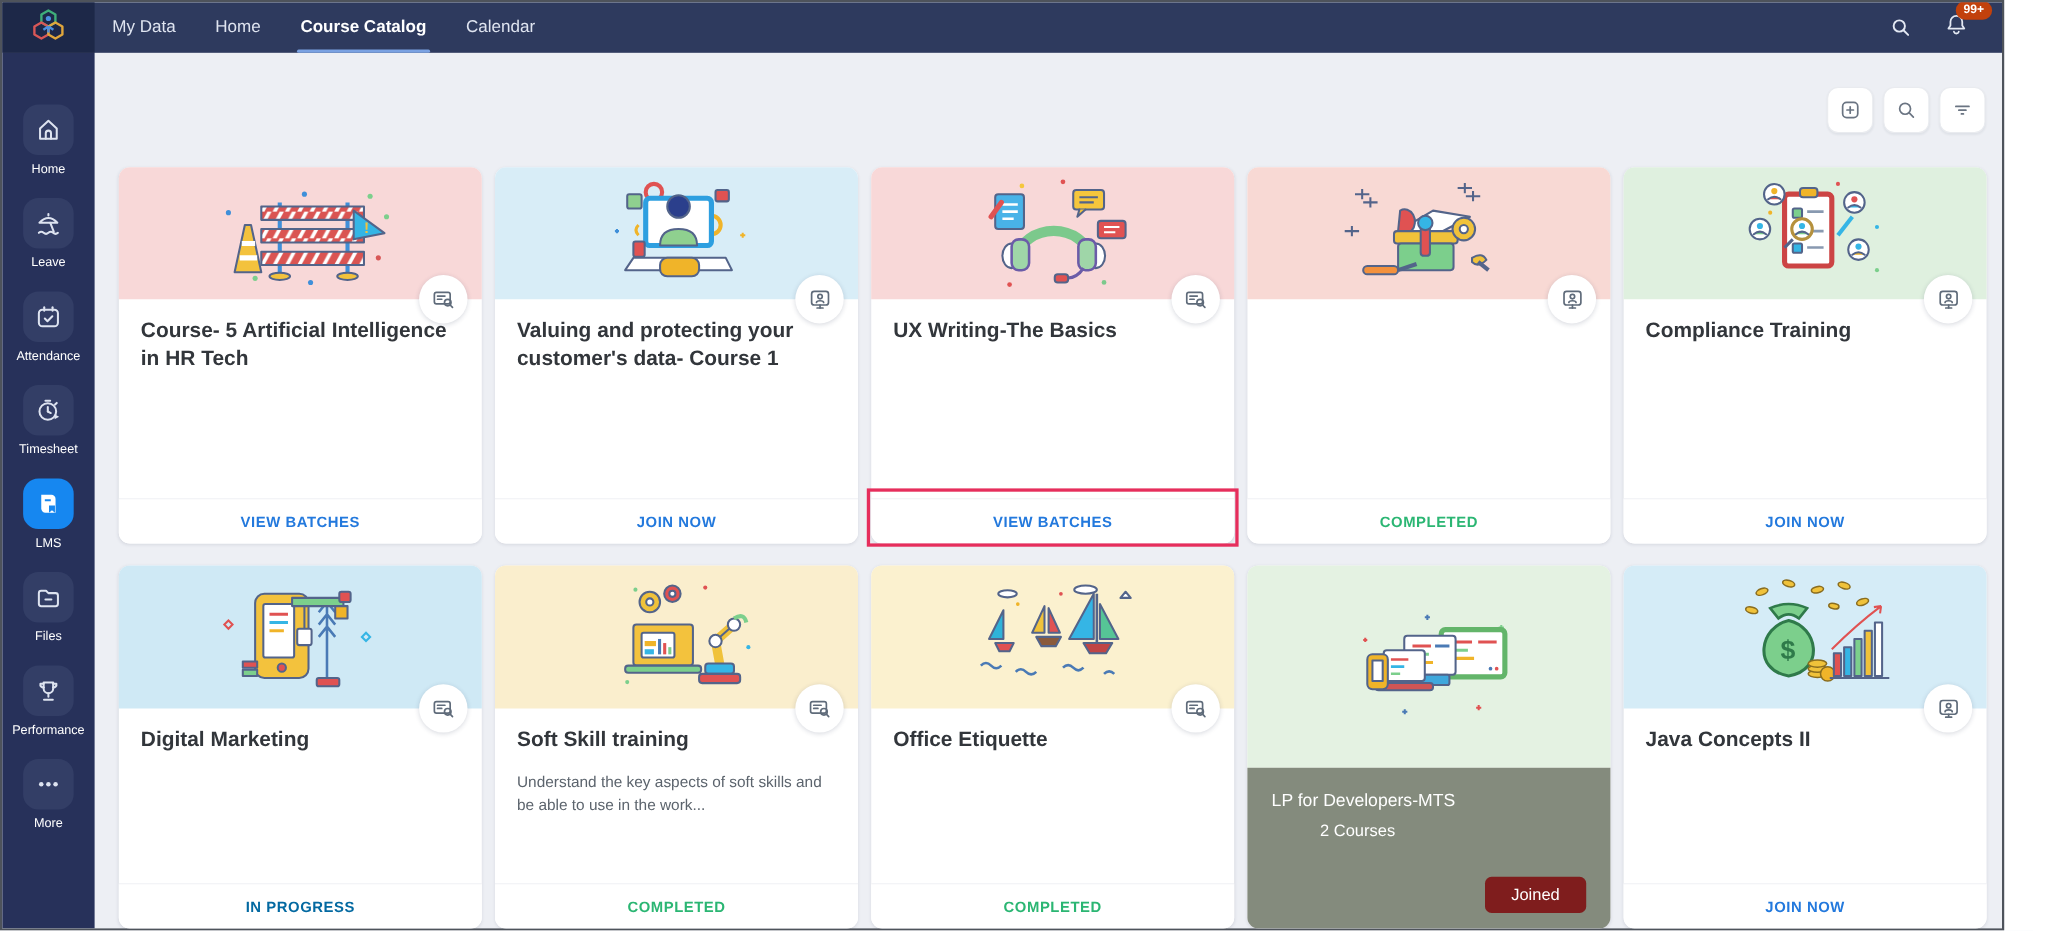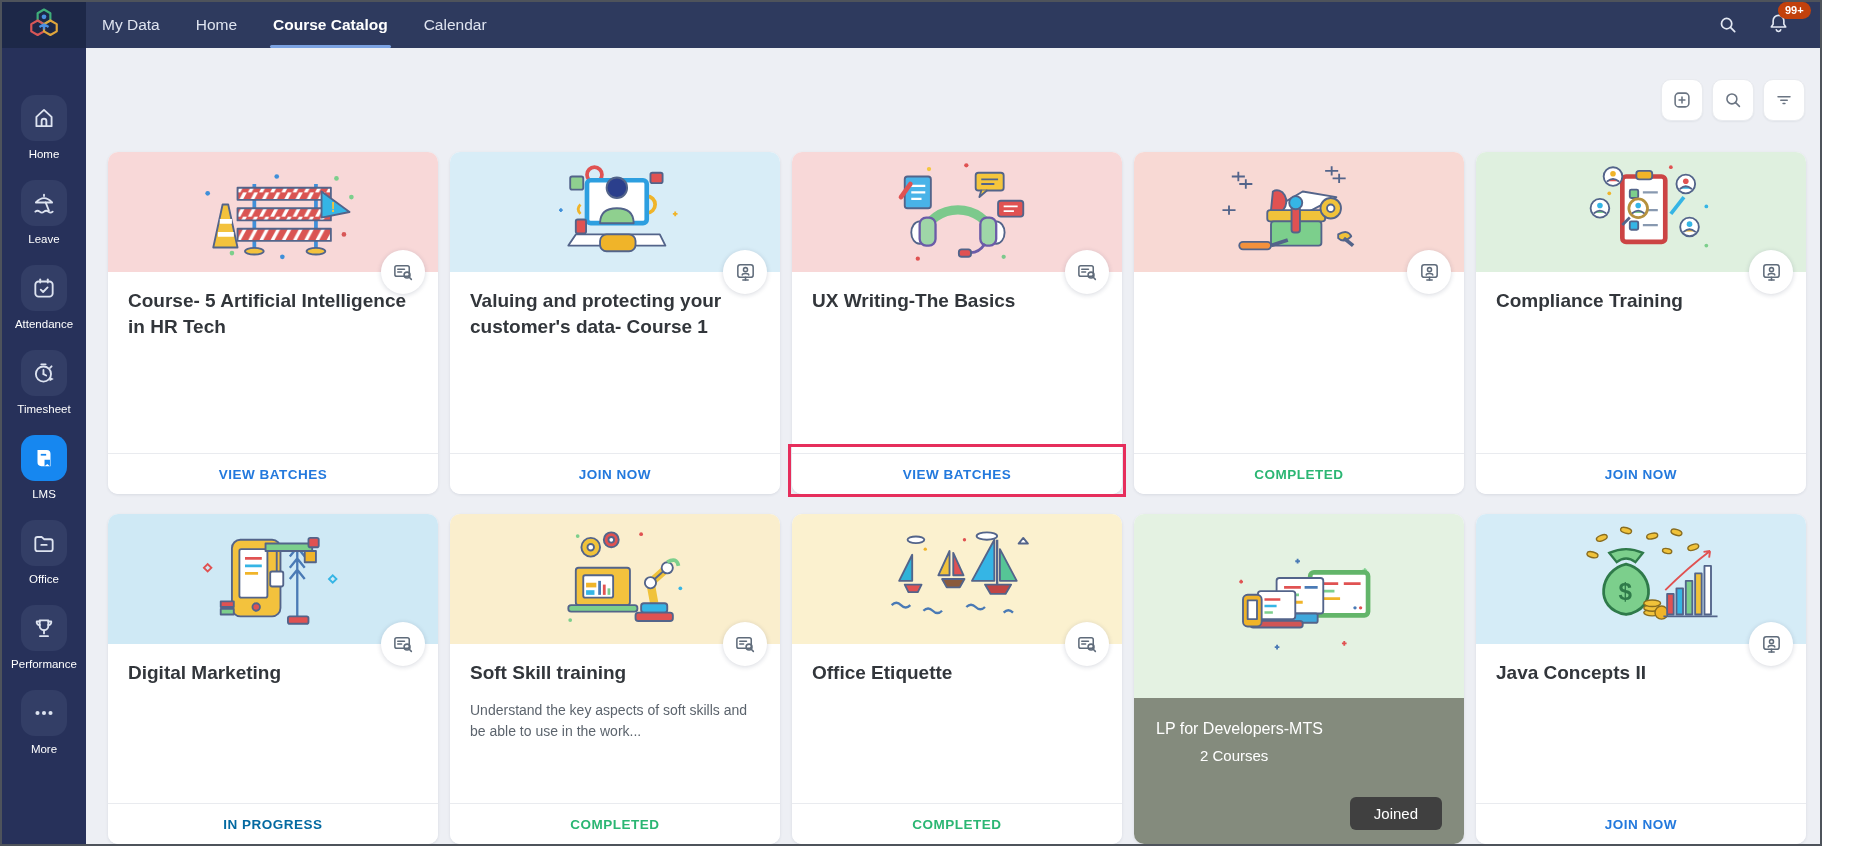--- a/index.html
+++ b/index.html
@@ -139,21 +139,21 @@
         </div>
         <div class="side-label">LMS</div>
       </div>
       <div class="side-item">
         <div class="tile">
           <svg width="26" height="26" viewBox="0 0 24 24" fill="none" stroke="#dde3f0" stroke-width="1.7" stroke-linecap="round" stroke-linejoin="round">
             <path d="M4 8.5 a2 2 0 0 1 2 -2 h4 l2 2 h6 a2 2 0 0 1 2 2 v7 a2 2 0 0 1 -2 2 h-12 a2 2 0 0 1 -2 -2 z"></path>
             <line x1="9.5" y1="13.8" x2="14.5" y2="13.8"></line>
           </svg>
         </div>
-        <div class="side-label">Office</div>
+        <div class="side-label">Files</div>
       </div>
       <div class="side-item">
         <div class="tile">
           <svg width="26" height="26" viewBox="0 0 24 24" fill="none" stroke="#dde3f0" stroke-width="1.7" stroke-linecap="round" stroke-linejoin="round">
             <path d="M8 5 h8 v5 a4 4 0 0 1 -8 0 z"></path>
             <path d="M8 6 H5.3 a2.6 2.6 0 0 0 2.9 3.2"></path>
             <path d="M16 6 h2.7 a2.6 2.6 0 0 1 -2.9 3.2"></path>
             <line x1="12" y1="14" x2="12" y2="17"></line>
             <line x1="8.3" y1="19.5" x2="15.7" y2="19.5"></line>
           </svg>
@@ -526,21 +526,21 @@
               <line x1="63" y1="60" x2="76" y2="60" stroke="#35b5e5" stroke-width="2.5"></line>
               <line x1="63" y1="67" x2="72" y2="67" stroke="#7ccf8c" stroke-width="2.5"></line>
               <rect x="48" y="76" width="56" height="7" rx="3" fill="#d05555" stroke="#53648a" stroke-width="2" stroke-linejoin="round" stroke-linecap="round"></rect>
               <rect x="40" y="48" width="20" height="34" rx="5" fill="#f0b429" stroke="#53648a" stroke-width="2" stroke-linejoin="round" stroke-linecap="round"></rect>
               <rect x="45" y="54" width="10" height="20" fill="#fff" stroke="#53648a" stroke-width="2" stroke-linejoin="round" stroke-linecap="round"></rect>
             </svg>
           </div>
           <div class="lp-bottom" style="background: rgb(132, 139, 125);">
             <h3 class="lp-title" style="margin: 0px;">LP for Developers-MTS</h3>
             <div class="lp-count">2 Courses</div>
-            <button class="lp-btn" style="background: #404040;">Joined</button>
+            <button class="lp-btn" style="background: #7f1d1d;">Joined</button>
           </div>
         </article>
         <article class="card row2">
           <div class="card-header" style="background: rgb(213, 236, 247);">
             <svg width="208" height="112" viewBox="0 0 200 120">
               <g fill="#f0c23a" stroke="#8a6d1f" stroke-width="1.5">
                 <ellipse cx="58" cy="16" rx="6" ry="3" transform="rotate(-20 58 16)"></ellipse>
                 <ellipse cx="84" cy="8" rx="6" ry="3" transform="rotate(15 84 8)"></ellipse>
                 <ellipse cx="112" cy="14" rx="6" ry="3" transform="rotate(-12 112 14)"></ellipse>
                 <ellipse cx="138" cy="10" rx="6" ry="3" transform="rotate(18 138 10)"></ellipse>

